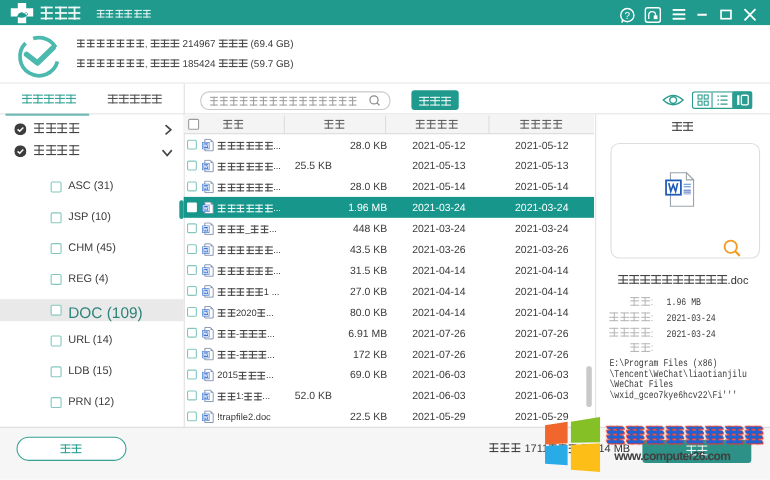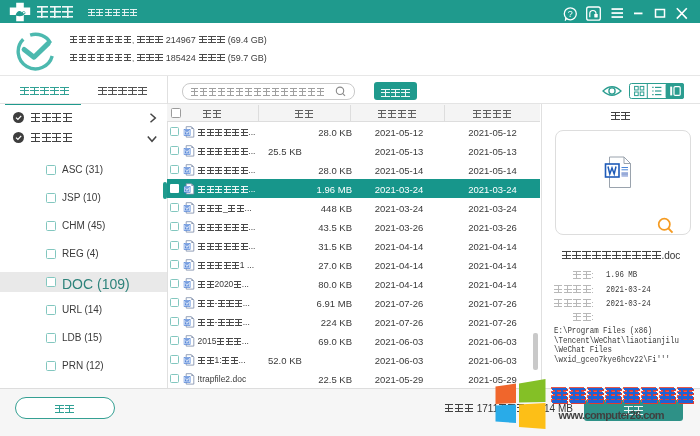--- a/index.html
+++ b/index.html
@@ -266,21 +266,21 @@
 <span class="a" style="left:444px;top:297.8px;width:97px;font-size:9.5px;color:#3a3a3a;text-align:center">2021-07-26</span>
 <div class="cb" style="left:170px;top:317px;width:9px;height:9px"></div>
 <svg class="a" style="left:183px;top:315.5px" width="12" height="12" viewBox="0 0 12 12">
 <path d="M3.2 0.7 h5.2 l2.4 2.4 v8 h-7.6 z" fill="#fff" stroke="#7a8aa8" stroke-width="0.8"></path>
 <path d="M8.4 0.7 l2.4 2.4 h-2.4 z" fill="#8a97b0"></path>
 <rect x="0.8" y="3.1" width="6.6" height="6.6" fill="#2f6bd0"></rect>
 <rect x="1.7" y="4" width="4.8" height="4.8" fill="none" stroke="#fff" stroke-width="0.7"></rect>
 <path d="M2.6 5 l0.7 2.6 l0.8 -2.2 l0.8 2.2 l0.7 -2.6" fill="none" stroke="#fff" stroke-width="0.7"></path>
 </svg>
 <span class="a" style="left:197.5px;top:317.2px;font-size:8.5px;color:#3a3a3a;white-space:nowrap"><i class="k"></i><i class="k"></i>-<i class="k"></i><i class="k"></i><i class="k"></i>...</span>
-<span class="a" style="left:268px;top:316.8px;width:84px;font-size:9.5px;color:#3a3a3a;text-align:right">224 KB</span>
+<span class="a" style="left:268px;top:316.8px;width:84px;font-size:9.5px;color:#3a3a3a;text-align:right">172 KB</span>
 <span class="a" style="left:352px;top:316.8px;width:94px;font-size:9.5px;color:#3a3a3a;text-align:center">2021-07-26</span>
 <span class="a" style="left:444px;top:316.8px;width:97px;font-size:9.5px;color:#3a3a3a;text-align:center">2021-07-26</span>
 <div class="cb" style="left:170px;top:336px;width:9px;height:9px"></div>
 <svg class="a" style="left:183px;top:334.5px" width="12" height="12" viewBox="0 0 12 12">
 <path d="M3.2 0.7 h5.2 l2.4 2.4 v8 h-7.6 z" fill="#fff" stroke="#7a8aa8" stroke-width="0.8"></path>
 <path d="M8.4 0.7 l2.4 2.4 h-2.4 z" fill="#8a97b0"></path>
 <rect x="0.8" y="3.1" width="6.6" height="6.6" fill="#2f6bd0"></rect>
 <rect x="1.7" y="4" width="4.8" height="4.8" fill="none" stroke="#fff" stroke-width="0.7"></rect>
 <path d="M2.6 5 l0.7 2.6 l0.8 -2.2 l0.8 2.2 l0.7 -2.6" fill="none" stroke="#fff" stroke-width="0.7"></path>
 </svg>

